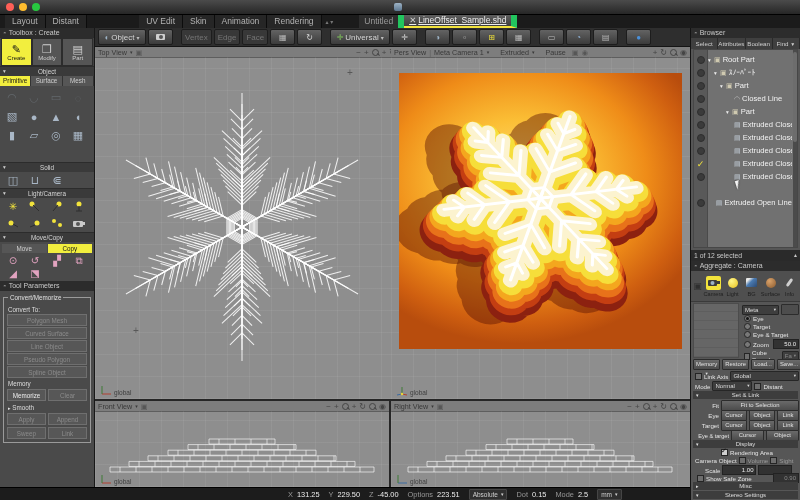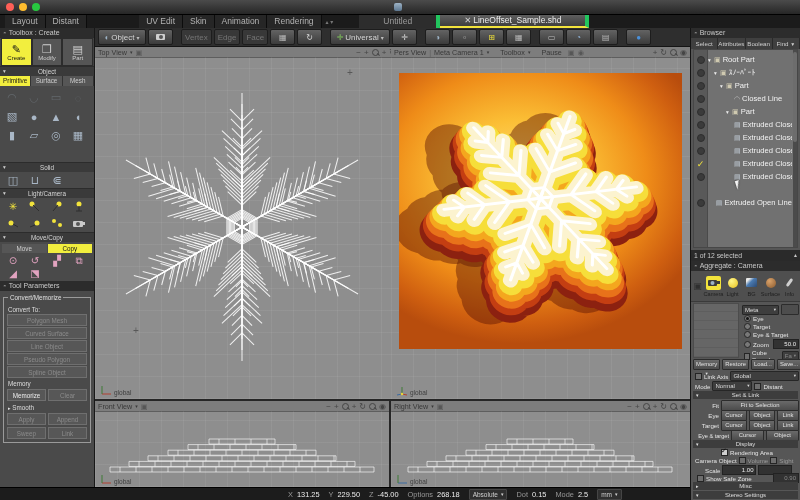--- a/index.html
+++ b/index.html
@@ -8,22 +8,22 @@
   .a{position:absolute;}
   .flex{display:flex;align-items:center;}
   
   .titlebar{left:0;top:0;width:800px;height:14px;background:linear-gradient(#4b4b4b,#262626);border-bottom:1px solid #000;}
   .tl{width:8px;height:8px;border-radius:50%;display:inline-block;margin-right:5px;}
   .title{width:100%;text-align:center;font-size:9.5px;color:#d2d2d2;line-height:14px;}
   .docicon{display:inline-block;width:8px;height:8px;border-radius:2px;background:linear-gradient(#9db3c6,#5c7790);margin-right:4px;vertical-align:-1px;}
   .menubar{left:0;top:15px;width:800px;height:13px;background:#1b1b1b;}
   .mtab{font-size:8.5px;color:#b2b2b2;padding:0 7px;line-height:13px;border-right:1px solid #0c0c0c;background:#262626;}
   .mtab.active{background:#3a3a34;color:#f4ec3e;margin-top:28px;}
-  .dtab{font-size:8.5px;color:#9a9a9a;padding:0 24px;line-height:13px;background:#2d2d2d;border-right:4px solid #22c55e;}
-  .dtab.active{background:linear-gradient(#5e5e5e,#3e3e3e);color:#ededed;border-bottom:2px solid #f2e33c;line-height:11px;}
+  .dtab{font-size:8.5px;color:#9a9a9a;padding:0 5px;line-height:13px;background:#2d2d2d;border-right:6px solid #22c55e;}
+  .dtab.active{background:linear-gradient(#5e5e5e,#3e3e3e);color:#ededed;border-bottom:2px solid #f2e33c;line-height:11px;text-decoration:underline;}
   
   .toolbar{left:95px;top:28px;width:595px;height:19px;background:#2e2e2e;border-bottom:1px solid #141414;display:flex;align-items:center;padding-left:3px;box-sizing:border-box;gap:2px;}
   .tb{height:14px;min-width:17px;background:linear-gradient(#636363,#3b3b3b);border:1px solid #1d1d1d;border-radius:2px;
       color:#d6d6d6;font-size:8px;display:flex;align-items:center;justify-content:center;padding:0 3px;gap:2px;}
   .tb.dis{background:#383838;color:#757575;}
   .tsep{width:4px;}
   .caret{font-size:6px;color:#bdbdbd;}
   
   .leftpanel{left:0;top:28px;width:95px;height:459px;background:#4a4a4a;border-right:1px solid #181818;box-sizing:border-box;}
   .phead{height:10px;background:#2c2c2c;color:#c9c9c9;font-size:7px;line-height:10px;padding-left:3px;}
@@ -368,21 +368,21 @@
       </div>
     </div>
 
     <div class="vp" style="left:296px;top:0;width:299px;height:352px;">
       <div class="vph">
         <span class="nm">
           <span>Pers View</span>
             <span style="color:#5e5e5e;">|</span>
           <span>Meta Camera 1</span>
             <span style="font-size:5px;">▾</span>
-          <span style="margin-left:8px;">Toolbox</span>
+          <span style="margin-left:8px;">Extruded</span>
             <span style="font-size:5px;">▾</span>
           <span style="margin-left:8px;">Pause</span>
           <span style="color:#565656;margin-left:3px;">▣</span>
           <span style="color:#565656;">◉</span>
         </span>
         <span class="vpc">
           <span>+</span>
           <span>↻</span>
           <span class="mag"></span>
           <span>◉</span>
@@ -750,21 +750,21 @@
   </div>
 
   <div class="a statusbar">
     <span class="sl">X</span>
       <span class="sv">131.25</span>
     <span class="sl">Y</span>
       <span class="sv">229.50</span>
     <span class="sl">Z</span>
       <span class="sv">-45.00</span>
     <span class="sl">Options</span>
-      <span class="sv">268.18</span>
+      <span class="sv">223.51</span>
     <span class="sdd">
         <span>Absolute</span>
         <span style="font-size:5px;">▾</span>
       </span>
     <span class="sl">Dot</span>
       <span class="sv">0.15</span>
     <span class="sl">Mode</span>
       <span class="sv">2.5</span>
     <span class="sdd">
         <span>mm</span>

